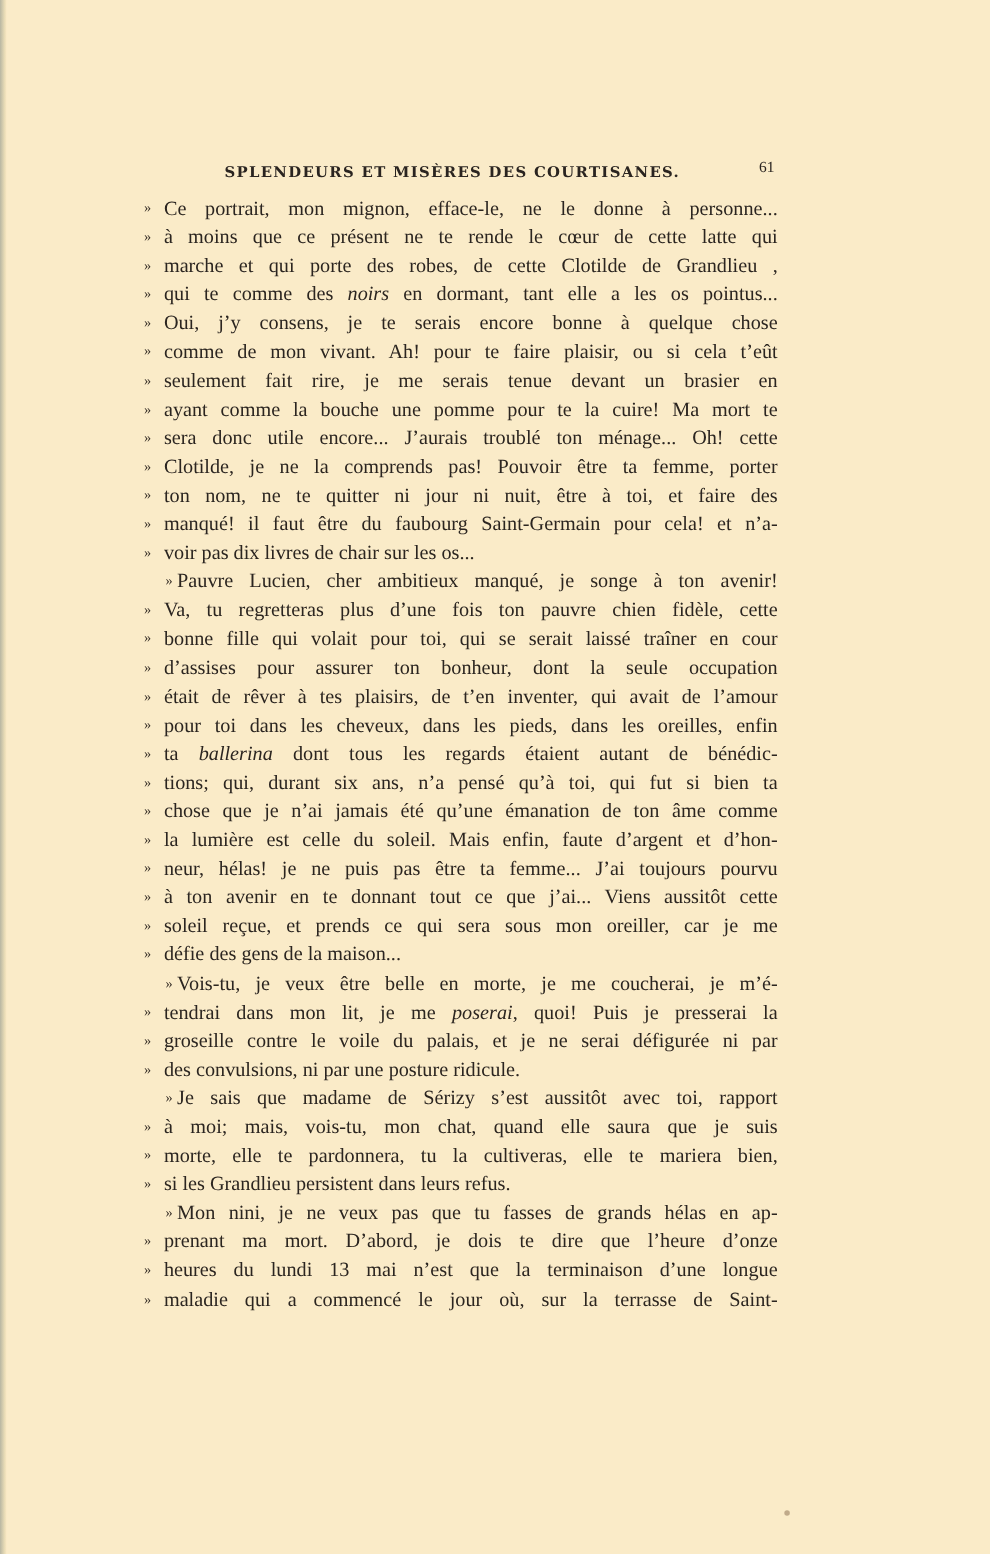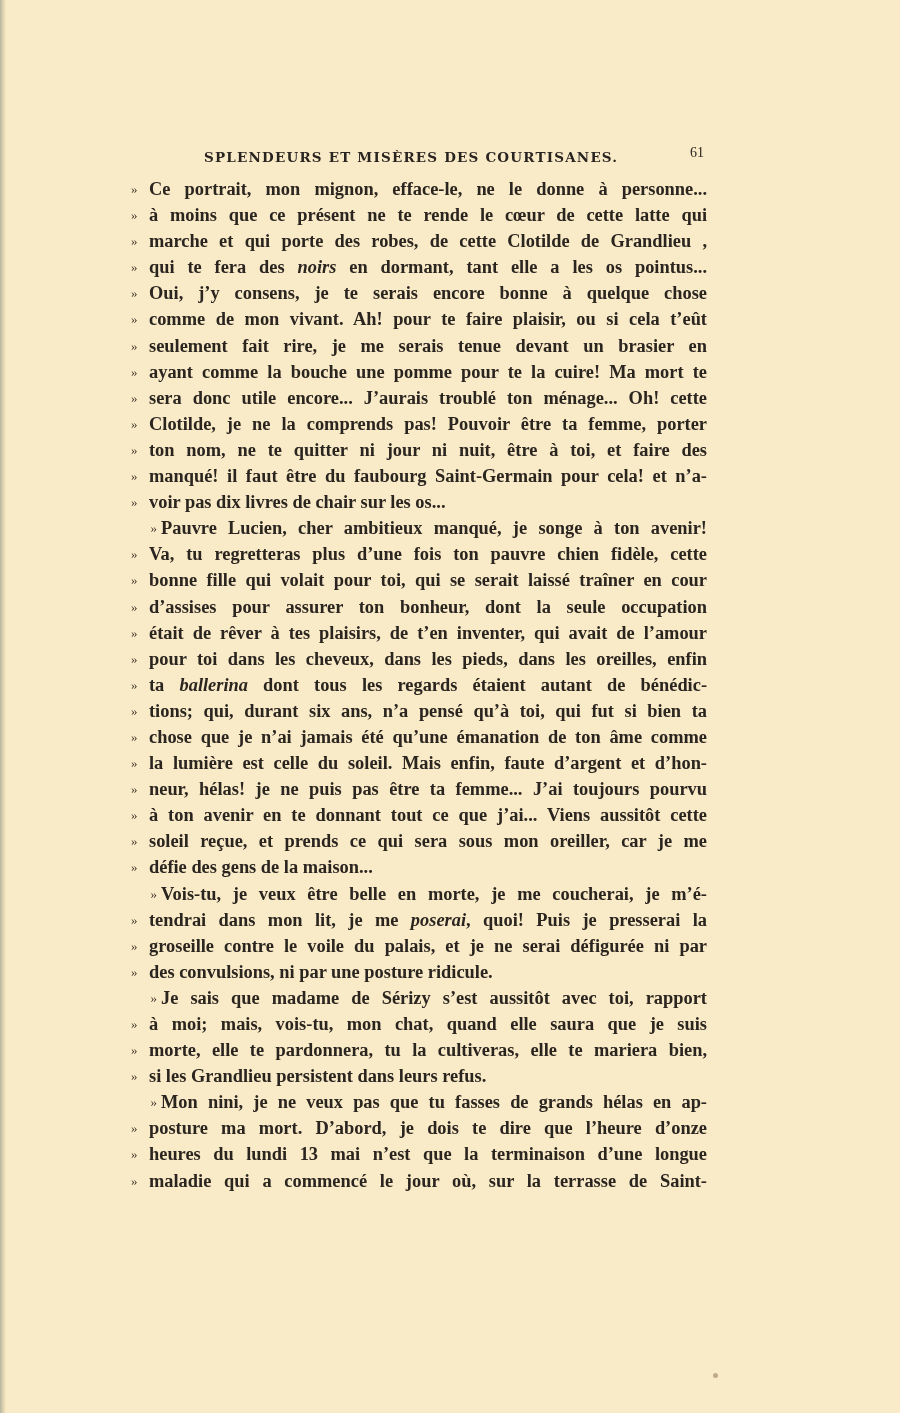--- a/index.html
+++ b/index.html
@@ -72,21 +72,20 @@
       font-size: 13px;
       color: #3a322a;
     }
     .line .content {
       flex: 1;
       text-align: justify;
       text-align-last: justify;
       white-space: normal;
       overflow: hidden;
       height: 26.1px;
-      font-weight: bold;
     }
     .line.last .content {
       text-align-last: left;
     }
     .line.indent .guillemet {
       width: 30px;
       text-align: right;
       padding-right: 4px;
       box-sizing: border-box;
     }
@@ -120,21 +119,21 @@
       <div class="line">
         <span class="guillemet">»</span>
         <span class="content">à moins que ce présent ne te rende le cœur de cette latte qui</span>
       </div>
       <div class="line">
         <span class="guillemet">»</span>
         <span class="content">marche et qui porte des robes, de cette Clotilde de Grandlieu ,</span>
       </div>
       <div class="line">
         <span class="guillemet">»</span>
-        <span class="content"><span>qui te fera des </span><em class="it">noirs</em><span> en dormant, tant elle a les os pointus...</span></span>
+        <span class="content"><span>qui te comme des </span><em class="it">noirs</em><span> en dormant, tant elle a les os pointus...</span></span>
       </div>
       <div class="line">
         <span class="guillemet">»</span>
         <span class="content">Oui, j’y consens, je te serais encore bonne à quelque chose</span>
       </div>
       <div class="line">
         <span class="guillemet">»</span>
         <span class="content">comme de mon vivant. Ah! pour te faire plaisir, ou si cela t’eût</span>
       </div>
       <div class="line">
@@ -252,21 +251,21 @@
       <div class="line last">
         <span class="guillemet">»</span>
         <span class="content">si les Grandlieu persistent dans leurs refus.</span>
       </div>
       <div class="line indent">
         <span class="guillemet">»</span>
         <span class="content">Mon nini, je ne veux pas que tu fasses de grands hélas en ap-</span>
       </div>
       <div class="line">
         <span class="guillemet">»</span>
-        <span class="content">posture ma mort. D’abord, je dois te dire que l’heure d’onze</span>
+        <span class="content">prenant ma mort. D’abord, je dois te dire que l’heure d’onze</span>
       </div>
       <div class="line">
         <span class="guillemet">»</span>
         <span class="content">heures du lundi 13 mai n’est que la terminaison d’une longue</span>
       </div>
       <div class="line">
         <span class="guillemet">»</span>
         <span class="content">maladie qui a commencé le jour où, sur la terrasse de Saint-</span>
       </div>
     </div>

